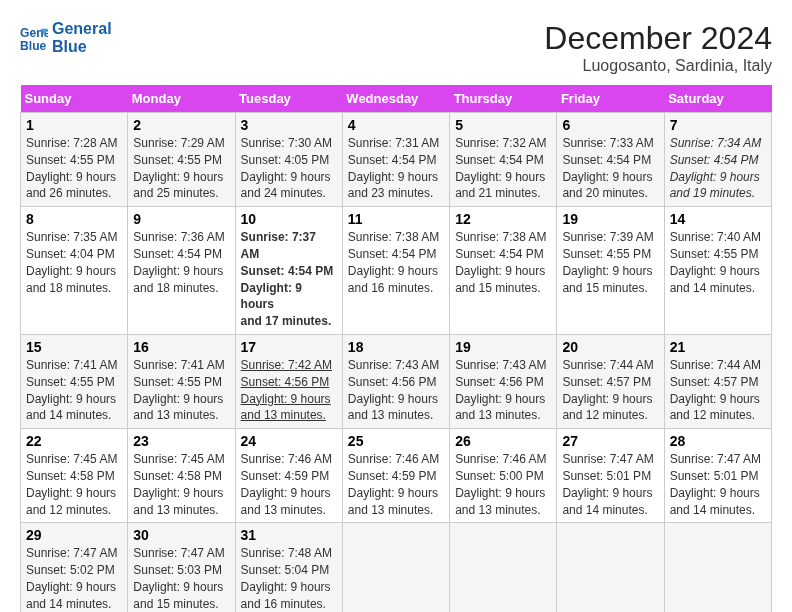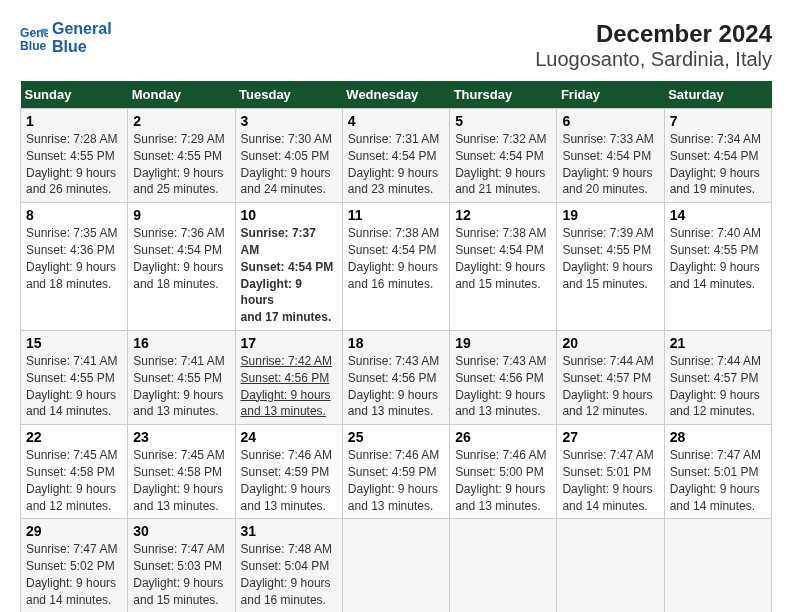--- a/index.html
+++ b/index.html
@@ -22,35 +22,35 @@
       gap: 4px;
     }
     .logo-icon {
       width: 28px;
       height: 28px;
     }
     .title-block {
       text-align: right;
     }
     .main-title {
-      font-size: 24px;
-      font-weight: bold;
+      font-size: 32px;
+      font-weight: normal;
       color: #222;
     }
     .subtitle {
-      font-size: 20px;
+      font-size: 16px;
       color: #444;
     }
     table {
       width: 100%;
       border-collapse: collapse;
       font-size: 11px;
     }
     thead tr th {
-      background-color: #14532d;
+      background-color: #d946ef;
       color: #fff;
       padding: 6px 4px;
       text-align: left;
       font-size: 13px;
       font-weight: bold;
     }
     tbody tr td {
       border: 1px solid #ccc;
       vertical-align: top;
       padding: 4px 5px;
@@ -150,31 +150,31 @@
         </td>
         <td>
           <span class="day-num">6</span>
           <div class="day-info" style="white-space: pre-line;">Sunrise: 7:33 AM
 Sunset: 4:54 PM
 Daylight: 9 hours
 and 20 minutes.</div>
         </td>
         <td>
           <span class="day-num">7</span>
-          <div class="day-info" style="white-space: pre-line;">Sunrise: 7:34 AM
+          <div class="day-info" style="white-space: pre-line; font-style: italic;">Sunrise: 7:34 AM
 Sunset: 4:54 PM
 Daylight: 9 hours
 and 19 minutes.</div>
         </td>
       </tr>
       <tr>
         <td>
           <span class="day-num">8</span>
           <div class="day-info" style="white-space: pre-line;">Sunrise: 7:35 AM
-Sunset: 4:36 PM
+Sunset: 4:04 PM
 Daylight: 9 hours
 and 18 minutes.</div>
         </td>
         <td>
           <span class="day-num">9</span>
           <div class="day-info" style="white-space: pre-line;">Sunrise: 7:36 AM
 Sunset: 4:54 PM
 Daylight: 9 hours
 and 18 minutes.</div>
         </td>

